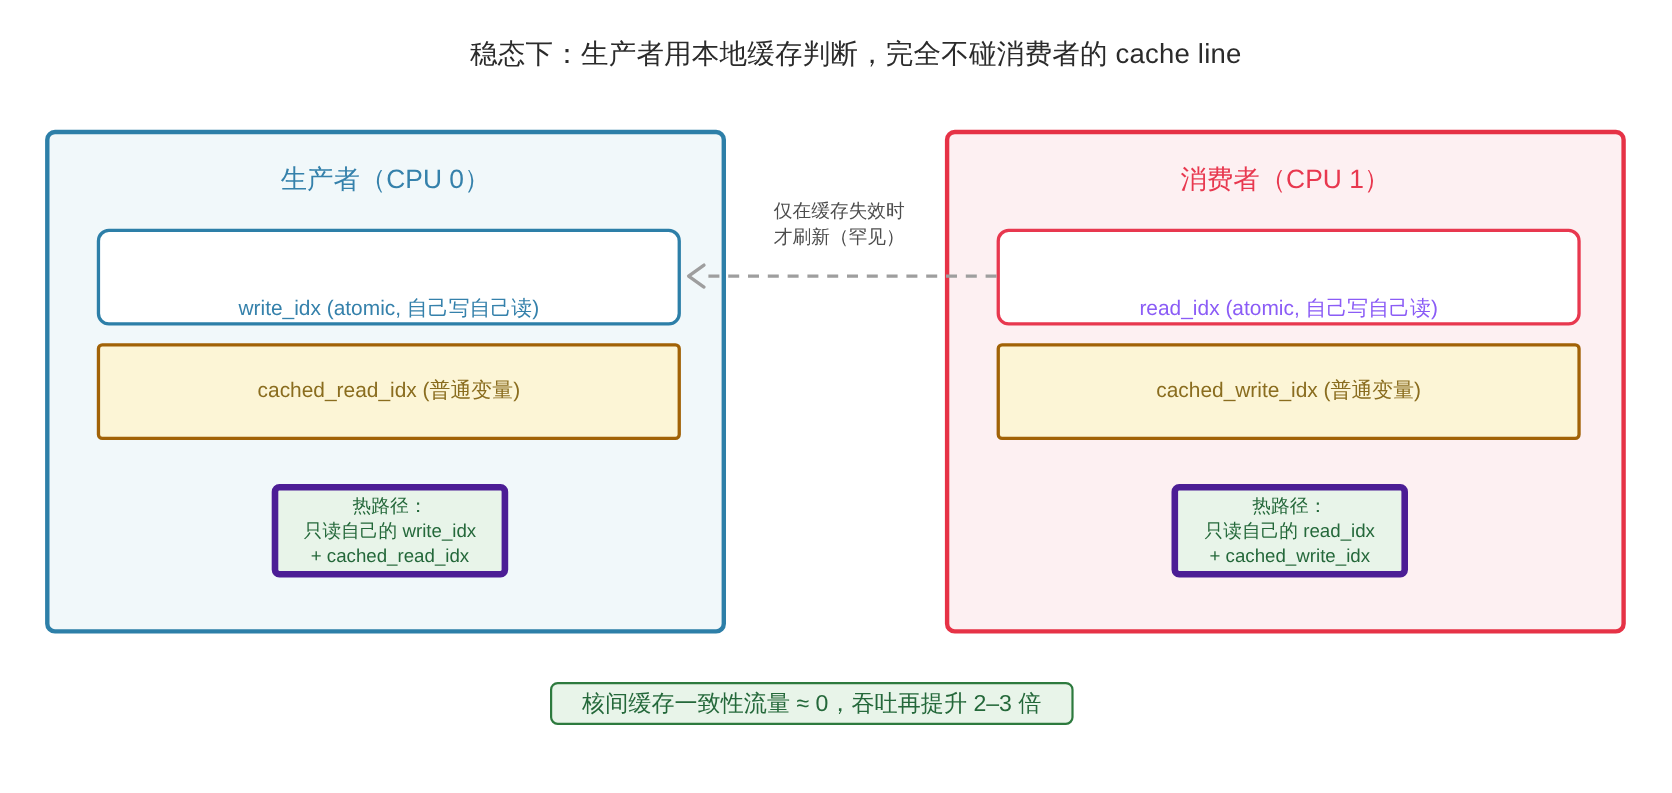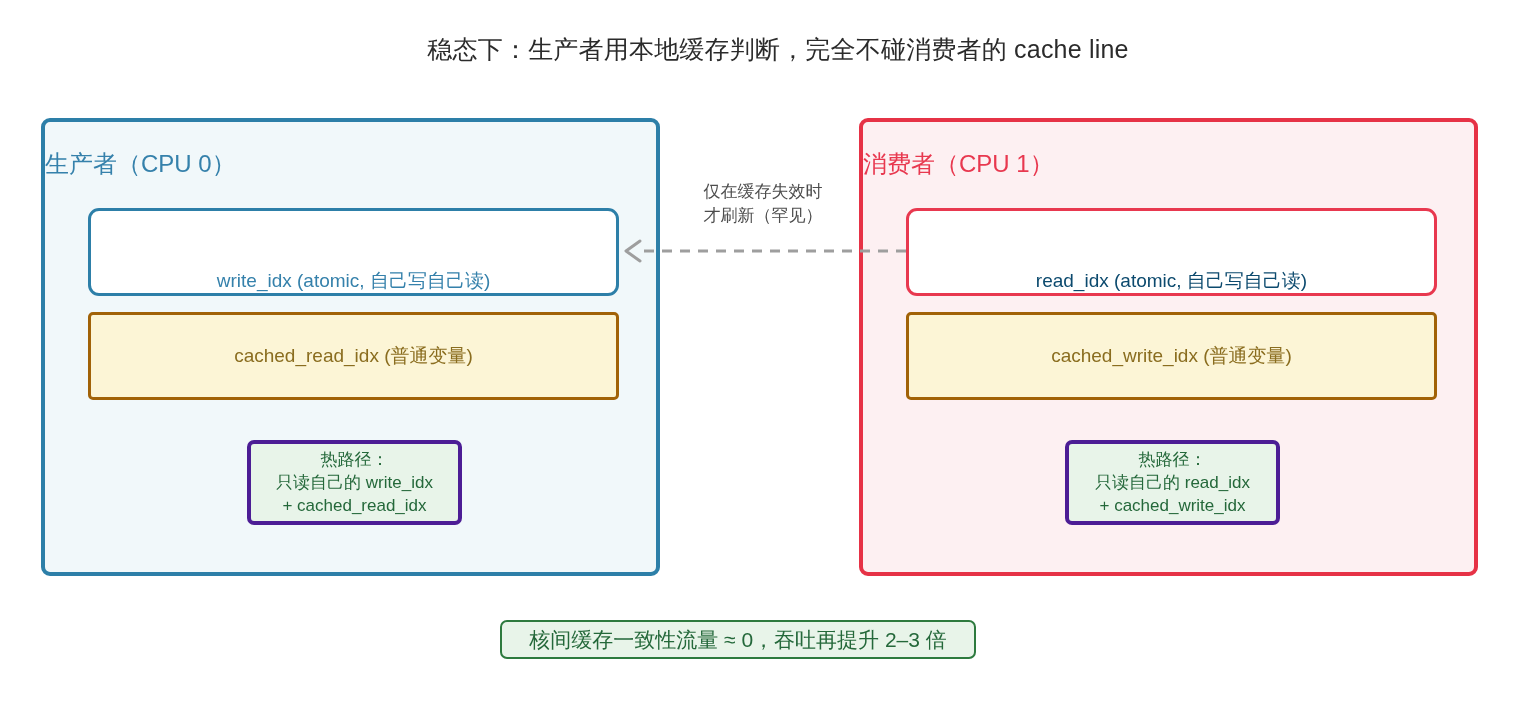--- a/index.html
+++ b/index.html
@@ -61,21 +61,21 @@
     height: 458px;
     border-color: #e63246;
     background: #fdf0f2;
   }
 
   .panel-heading {
     position: absolute;
     left: 0;
     top: 27px;
     width: 100%;
-    text-align: left;
+    text-align: center;
     font-size: 24px;
     line-height: 30px;
     white-space: nowrap;
   }
   #producer-panel .panel-heading { color: #3581ab; }
   #consumer-panel .panel-heading { color: #e8384f; }
 
   
   .atomic-card {
     position: absolute;
@@ -93,21 +93,21 @@
   }
   #producer-panel .atomic-card { border-color: #2d7fa8; }
   #consumer-panel .atomic-card { border-color: #e8384f; }
 
   .atomic-card-label {
     font-size: 19px;
     line-height: 24px;
     white-space: nowrap;
   }
   #producer-panel .atomic-card-label { color: #3581ab; }
-  #consumer-panel .atomic-card-label { color: #0c4a6e; }
+  #consumer-panel .atomic-card-label { color: #8b5cf6; }
 
   
   .cached-card {
     position: absolute;
     box-sizing: border-box;
     left: 43px;
     top: 190px;
     width: 531px;
     height: 88px;
     border-radius: 5px;
@@ -126,21 +126,21 @@
 
   
   .hotpath-card {
     position: absolute;
     box-sizing: border-box;
     left: 202px;
     top: 318px;
     width: 215px;
     height: 85px;
     border-radius: 7px;
-    border: 4px solid #4c1d95;
+    border: 6px solid #4c1d95;
     background: #e8f4e9;
     display: flex;
     flex-direction: column;
     align-items: center;
     justify-content: center;
   }
   .hotpath-line {
     font-size: 17px;
     line-height: 23px;
     color: #24683a;

